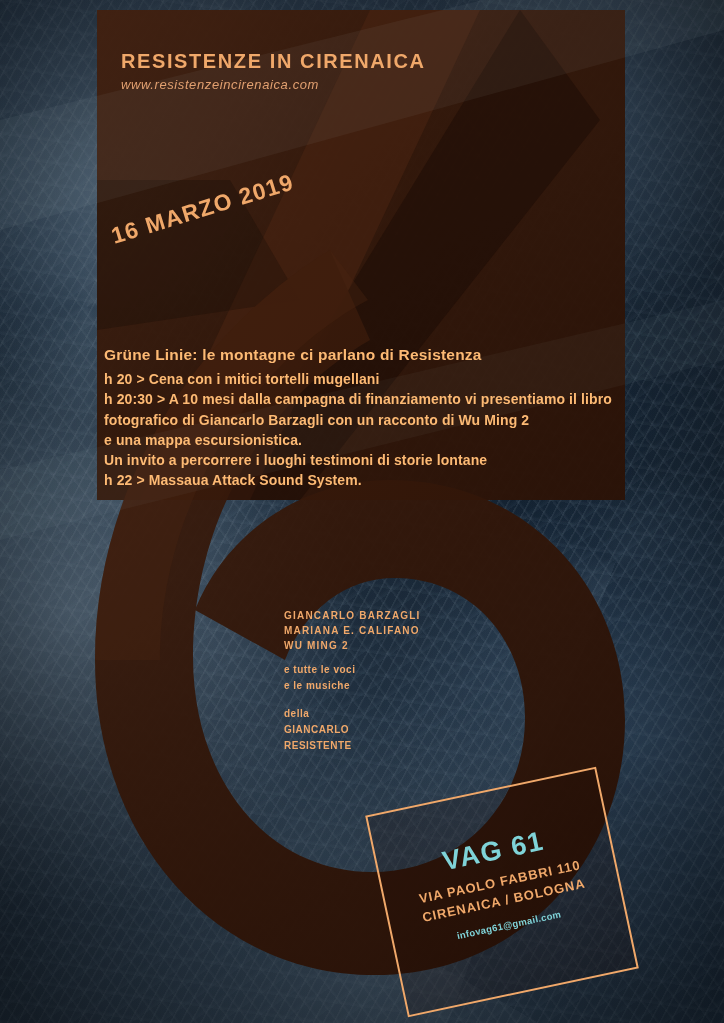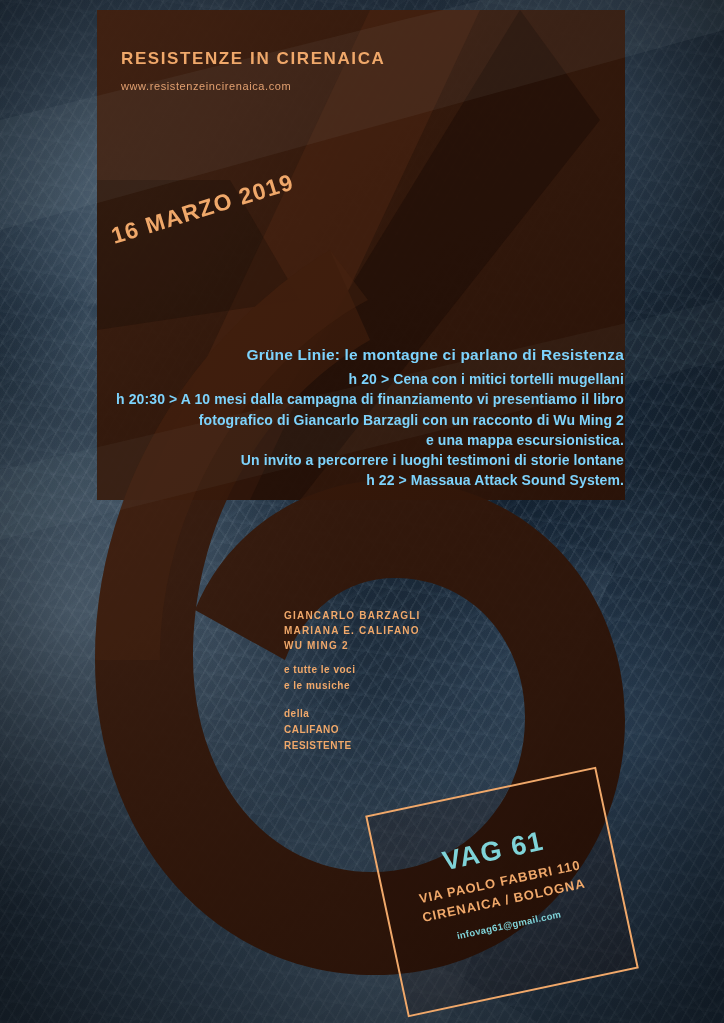--- a/index.html
+++ b/index.html
@@ -76,53 +76,54 @@
 
   
   .header {
     position: absolute;
     left: 121px;
     top: 50px;
     width: 430px;
   }
   .header .title {
     color: #f0a86a;
-    font-size: 17px;
+    font-size: 20px;
     font-weight: bold;
     letter-spacing: 1.6px;
     line-height: 1.1;
     white-space: nowrap;
   }
   .header .url {
-    margin-top: 11px;
+    margin-top: 5px;
     color: #e2a070;
-    font-size: 11px;
+    font-size: 13px;
     letter-spacing: 0.6px;
+    font-style: italic;
   }
 
   .date {
     position: absolute;
     left: 108px;
     top: 224px;
     color: #f0a86a;
     font-size: 23px;
     font-weight: bold;
     letter-spacing: 1.2px;
     transform: rotate(-17deg);
     transform-origin: left top;
     white-space: nowrap;
   }
 
   .program {
     position: absolute;
     right: 100px;
     top: 346px;
     width: 520px;
-    text-align: right;
-    color: #7dd3fc;
+    text-align: left;
+    color: #fdba74;
   }
   .program .headline {
     font-size: 15.5px;
     font-weight: bold;
     letter-spacing: 0.2px;
     margin-bottom: 5px;
   }
   .program .line {
     font-size: 14px;
     font-weight: bold;
@@ -268,21 +269,21 @@
     <div class="line">h 22 &gt; Massaua Attack Sound System.</div>
   </div>
 
   <div class="names">
     <div class="n">GIANCARLO BARZAGLI</div>
     <div class="n">MARIANA E. CALIFANO</div>
     <div class="n">WU MING 2</div>
     <div class="sub">e tutte le voci</div>
     <div class="sub" style="margin-top:0">e le musiche</div>
     <div class="sub" style="margin-top:12px">della</div>
-    <div class="sub" style="margin-top:0">CALIFANO</div>
+    <div class="sub" style="margin-top:0">GIANCARLO</div>
     <div class="sub" style="margin-top:0">RESISTENTE</div>
   </div>
 
   <div class="venue-box">
     <div class="venue-inner">
       <div class="venue-name">VAG 61</div>
       <div class="venue-addr">VIA PAOLO FABBRI 110</div>
       <div class="venue-addr" style="margin-top:0">CIRENAICA / BOLOGNA</div>
       <div class="venue-mail">infovag61@gmail.com</div>
     </div>

